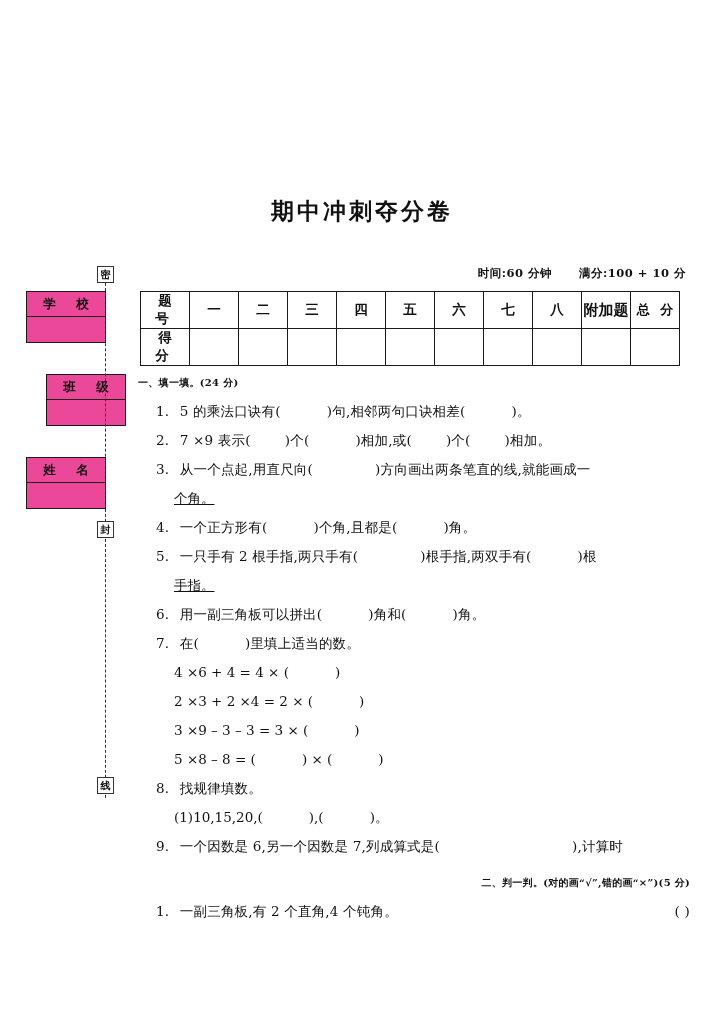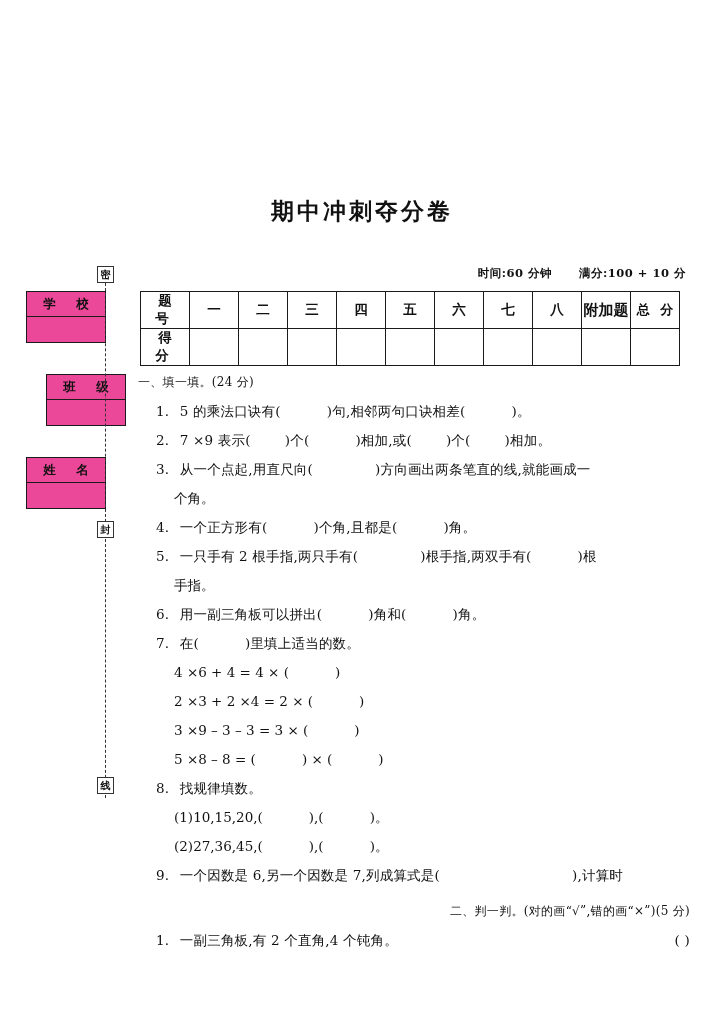--- a/index.html
+++ b/index.html
@@ -118,34 +118,35 @@
   
   .content {
     position: absolute;
     left: 138px;
     top: 368px;
     width: 552px;
     font-size: 13.5px;
     line-height: 29px;
   }
   .sec-head {
-    font-weight: normal;
-    font-size: 12px;
+    font-weight: bold;
+    font-size: 10px;
     margin: 0;
     letter-spacing: 0.3px;
   }
   .q {
     margin: 0;
     padding-left: 26px;
     text-indent: -8px;
     letter-spacing: 0.2px;
   }
   .q-cont {
     margin: 0;
     padding-left: 36px;
+    text-decoration: underline;
   }
   .sub {
     margin: 0;
     padding-left: 36px;
   }
   .eq-row {
     margin: 0;
     padding-left: 36px;
     display: flex;
     flex-direction: column;
@@ -281,23 +282,20 @@
     <span><span>5 ×8 – 8 = (</span><span class="blank-md"></span><span>) × (</span><span class="blank-md"></span><span>)</span></span>
   </div>
 
   <p class="q">
     <span>8.</span>
     <span class="sp6"></span><span>找规律填数。</span>
   </p>
   <p class="sub">
     <span>(1)</span><span>10,15,20,(</span><span class="blank-md"></span><span>),(</span><span class="blank-md"></span><span>)。</span>
   </p>
-  <p class="sub">
-    <span>(2)</span><span>27,36,45,(</span><span class="blank-md"></span><span>),(</span><span class="blank-md"></span><span>)。</span>
-  </p>
 
   <p class="q">
     <span>9.</span>
     <span class="sp6"></span><span>一个因数是 6,另一个因数是 7,列成算式是(</span><span class="blank-xxl"></span><span>),计算时</span>
   </p>
 
   <p class="sec-head" style="margin-top:7px;text-align:right;">二、判一判。(对的画“√”,错的画“×”)(5 分)</p>
 
   <p class="q">
     <span>1.</span>

